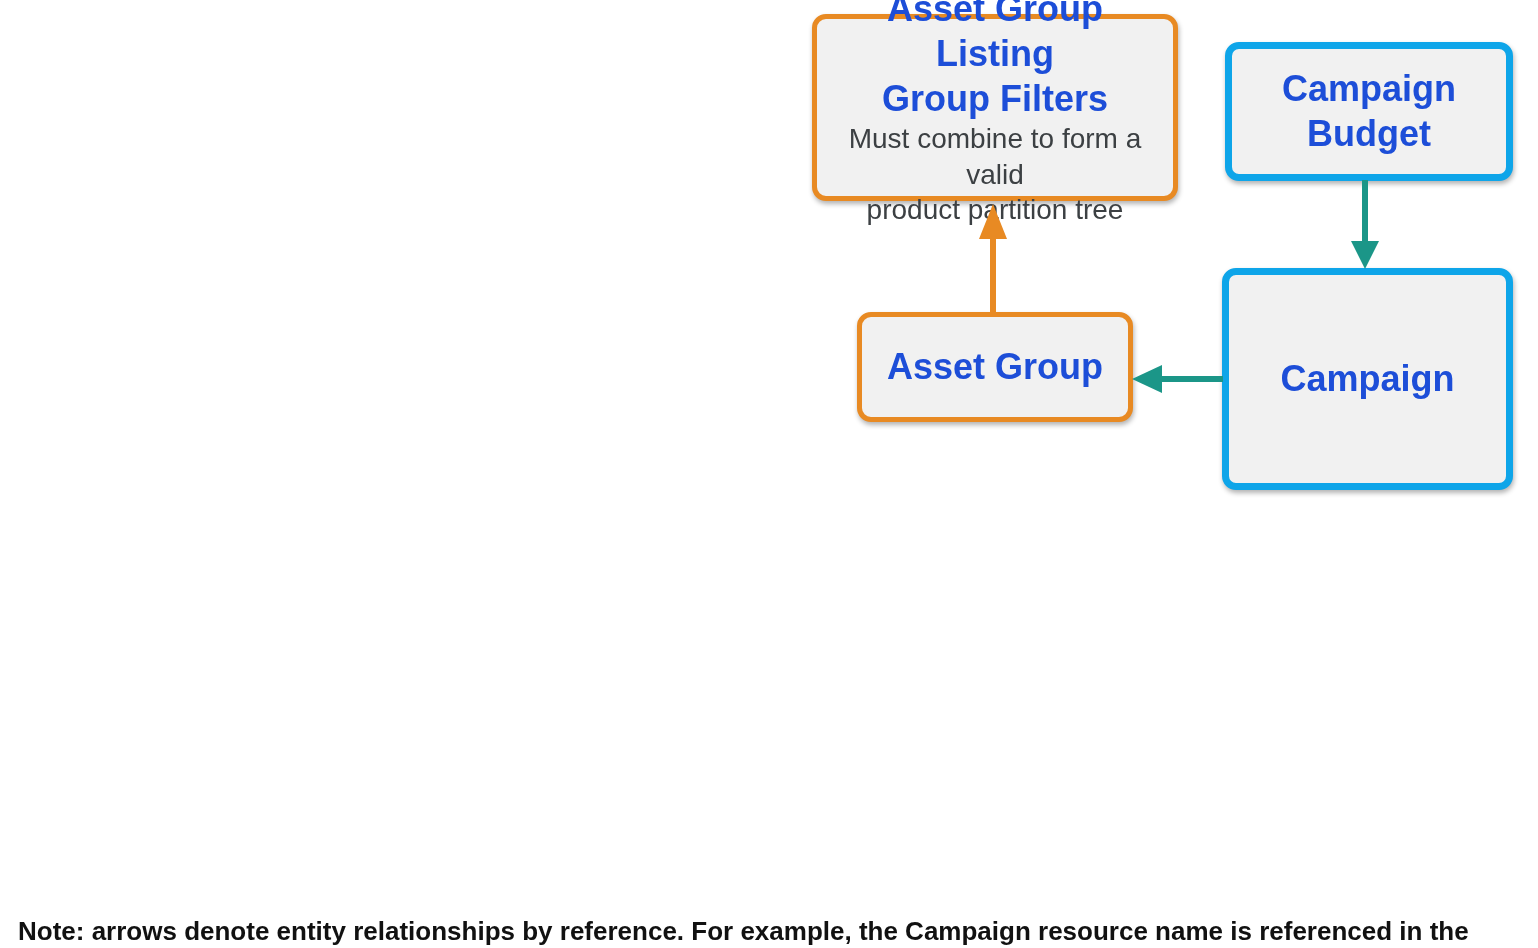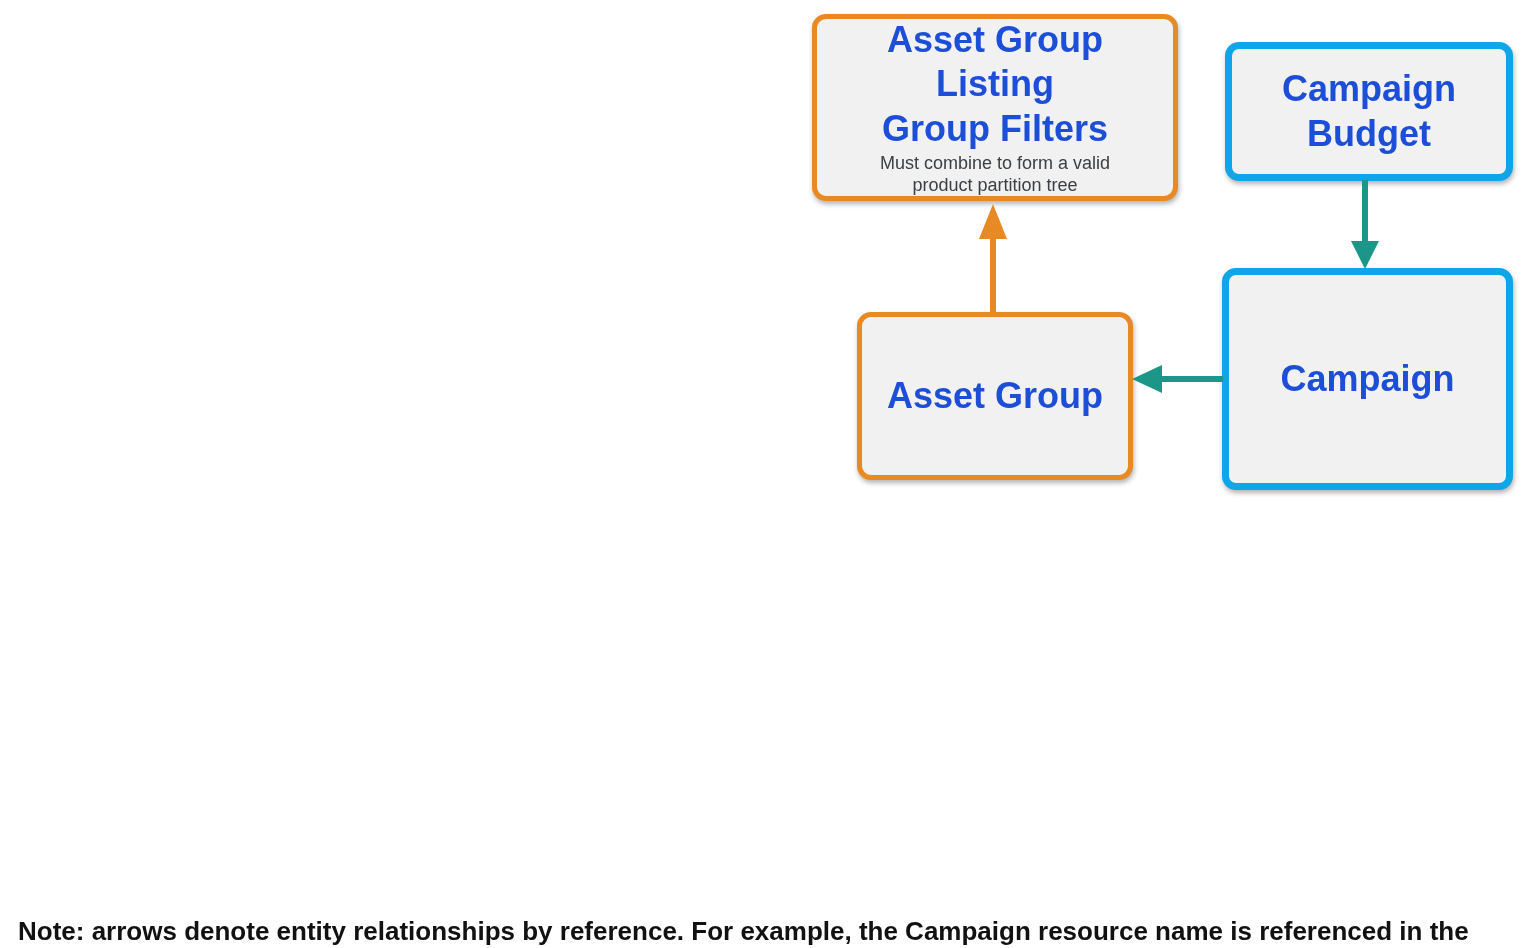--- a/index.html
+++ b/index.html
@@ -31,29 +31,29 @@
   .node.teal   { border: 7px solid #0ea5e9; }
 
   .node-title {
     font-weight: bold;
     font-size: 36px;
     line-height: 1.24;
     color: #1d4ed8;
     white-space: pre-line;
   }
   .node-sub {
-    font-size: 18px;
+    font-size: 28px;
     line-height: 1.27;
     color: #3C4043;
     white-space: pre-line;
   }
 
   #node-listing-filters { left: 812px;  top: 14px;  width: 366px; height: 187px; }
   #node-campaign-budget { left: 1225px; top: 42px;  width: 288px; height: 139px; }
-  #node-asset-group     { left: 857px;  top: 312px; width: 276px; height: 168px; }
+  #node-asset-group     { left: 857px;  top: 312px; width: 276px; height: 110px; }
   #node-campaign        { left: 1222px; top: 268px; width: 291px; height: 222px; }
 
   
   .arrow-part { position: absolute; }
 
   
   #arrow-up-line {
     left: 990px; top: 238px; width: 6px; height: 74px; background: #E88A23;
   }
   #arrow-up-head {

